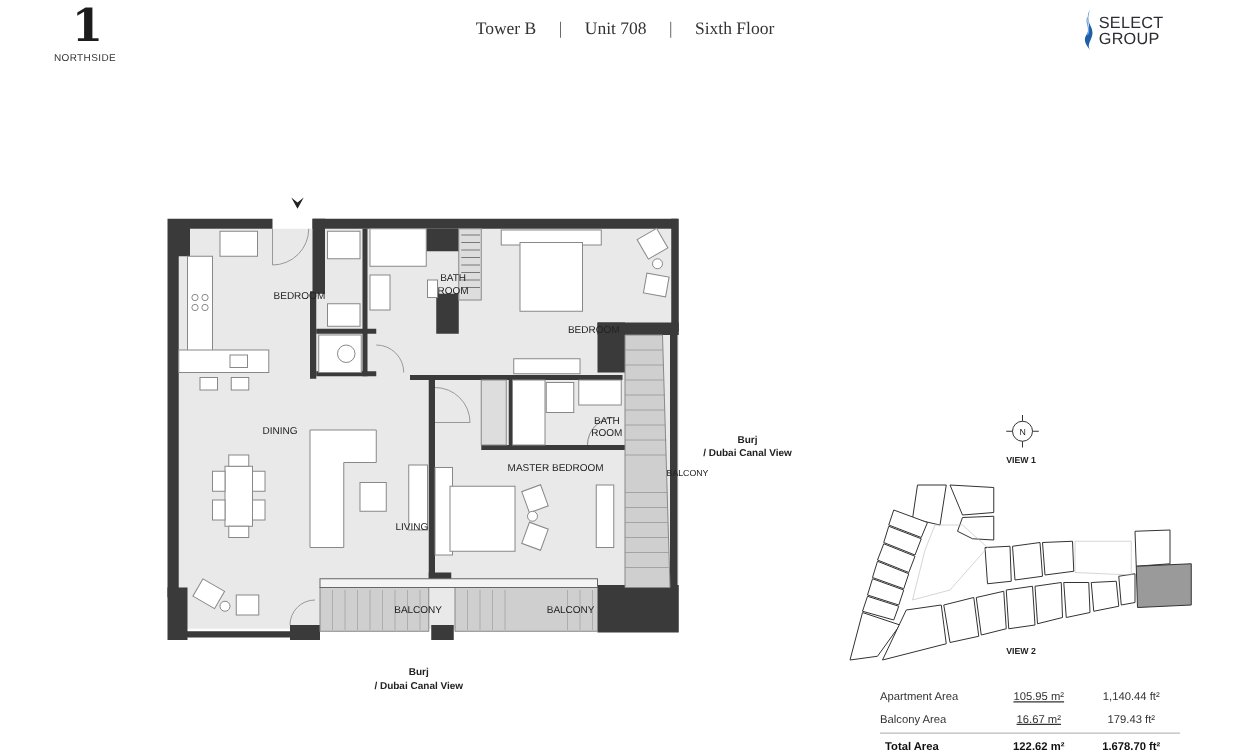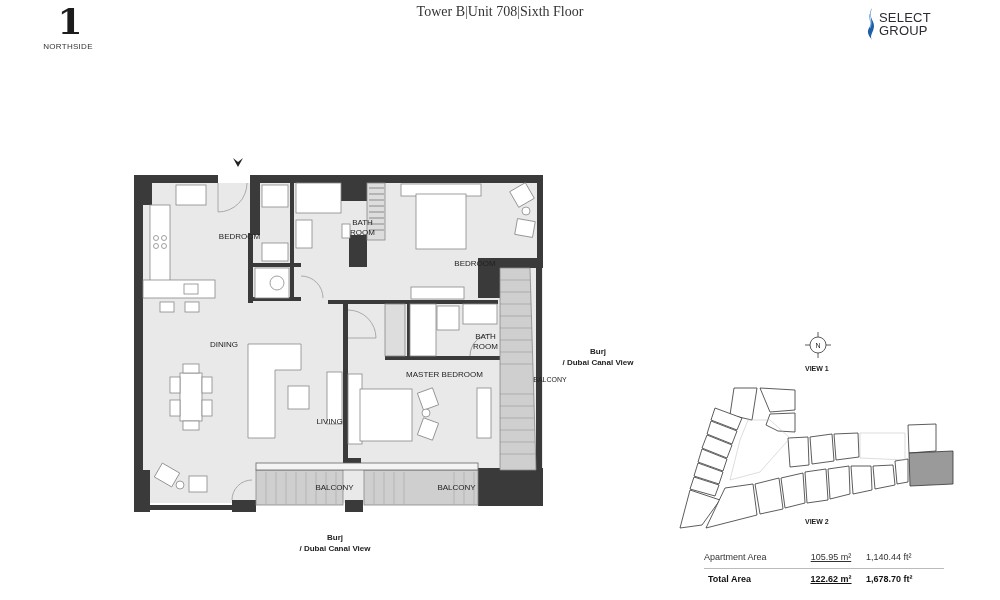--- a/index.html
+++ b/index.html
@@ -6,41 +6,41 @@
   html, body { width: 1000px; height: 600px; background: #ffffff; overflow: hidden; }
   body { position: relative; font-family: "Liberation Sans", sans-serif; color: #222; }
 
   
   .brand-logo { position: absolute; left: 38px; top: 2px; width: 60px; text-align: center; }
   .brand-logo .num { font-family: "DejaVu Serif", serif; font-size: 36px; font-weight: bold; color: #1c1c1c; line-height: 38px; letter-spacing: -4px; }
   .brand-logo .sub { font-size: 8px; color: #333; letter-spacing: 0.3px; margin-top: 2px; }
 
   .title-block { position: absolute; left: 350px; top: 4px; width: 300px; text-align: center; font-family: "Liberation Serif", serif; }
   .title-block .title { font-size: 18px; color: #222; letter-spacing: 0.5px; }
-  .title-block .meta { font-size: 14px; color: #333; margin-top: 0; display: flex; justify-content: center; }
+  .title-block .meta { font-size: 14px; color: #333; margin-top: 12px; display: flex; justify-content: center; gap: 18px; }
   .title-block .sep { color: #555; }
 
   .company-logo { position: absolute; left: 866px; top: 8px; display: flex; align-items: center; gap: 3px; }
   .company-logo .flame { width: 10px; height: 32px; }
   .company-logo .txt { font-size: 13px; line-height: 13px; color: #2b2b33; letter-spacing: 0.2px; }
 
   
   .plan { position: absolute; left: 0; top: 0; width: 1000px; height: 600px; }
   .room-label { position: absolute; font-size: 8px; font-weight: normal; color: #222; text-align: center; line-height: 10px; margin-left: 32px; }
   .view-label { position: absolute; font-size: 8px; font-weight: bold; color: #222; text-align: center; line-height: 11px; }
 
   
   .keyplan-label { position: absolute; font-size: 7px; font-weight: bold; color: #222; }
 
   
   .area-table { position: absolute; left: 704px; top: 548px; width: 240px; font-size: 9px; color: #333; }
   .area-row { display: flex; height: 18px; align-items: center; }
   .area-row .c1 { width: 92px; }
   .area-row .c2 { width: 70px; text-align: center; text-decoration: underline; }
-  .area-row .c3 { width: 78px; }
+  .area-row .c3 { width: 78px; text-align: center; }
   .area-row.total { font-weight: bold; color: #111; border-top: 1px solid #bbb; margin-top: 2px; height: 20px; }
   .area-row.total .c1 { padding-left: 4px; }
 </style>
 </head>
 <body>
 
 <div class="brand-logo">
   <div class="num">1</div>
   <div class="sub">NORTHSIDE</div>
 </div>
@@ -297,18 +297,23 @@
 
 <div class="keyplan-label" style="left:805px; top:365px;">VIEW 1</div>
 <div class="keyplan-label" style="left:805px; top:518px;">VIEW 2</div>
 
 <div class="area-table">
   <div class="area-row">
     <span class="c1">Apartment Area</span>
     <span class="c2">105.95 m²</span>
     <span class="c3">1,140.44 ft²</span>
   </div>
+  <div class="area-row">
+    <span class="c1">Balcony Area</span>
+    <span class="c2">16.67 m²</span>
+    <span class="c3">179.43 ft²</span>
+  </div>
   <div class="area-row total">
     <span class="c1">Total Area</span>
     <span class="c2">122.62 m²</span>
     <span class="c3">1,678.70 ft²</span>
   </div>
 </div>
 
 </body></html>

